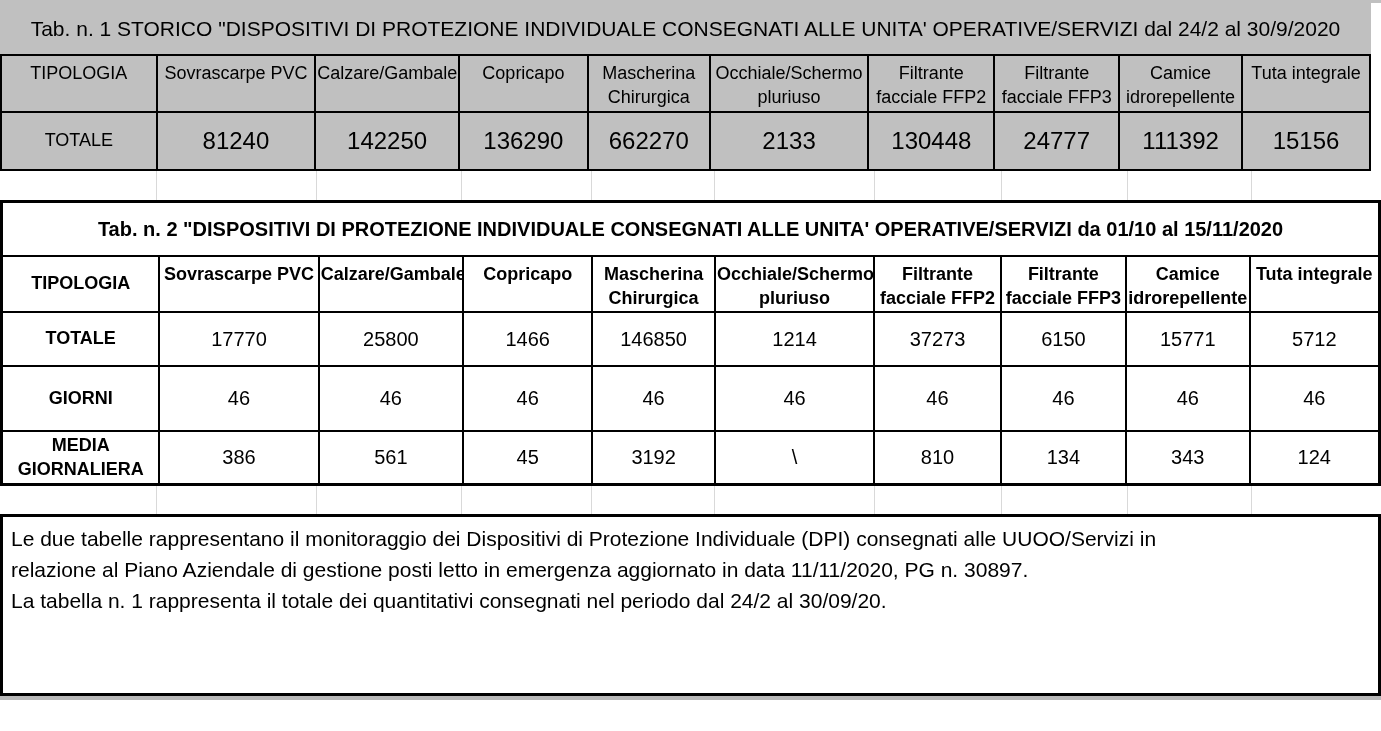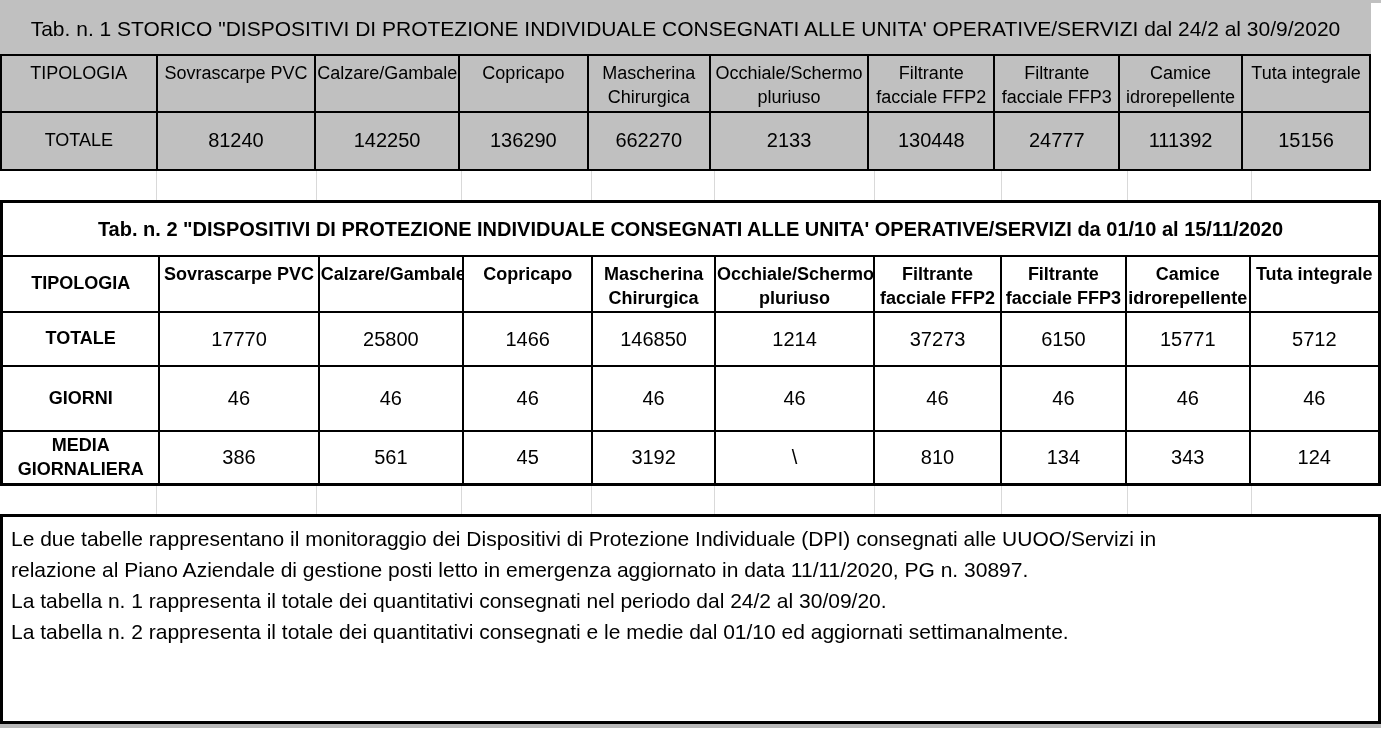--- a/index.html
+++ b/index.html
@@ -45,21 +45,21 @@
   .hdr td {
     height: 54px;
     vertical-align: top;
     padding-top: 5px;
     font-size: 18px;
     line-height: 1.35;
   }
   .t1 .datarow td {
     height: 58px;
     vertical-align: middle;
-    font-size: 20px;
+    font-size: 24px;
   }
   .t1 .datarow td.lbl {
     font-size: 18px;
   }
   
   .gap-row {
     display: grid;
     grid-template-columns: 11.37% 11.59% 10.50% 9.41% 8.91% 11.59% 9.20% 9.12% 8.98% 9.34%;
     width: 100%;
     background: #ffffff;
@@ -106,21 +106,21 @@
     font-size: 18px;
     font-weight: bold;
     line-height: 1.3;
   }
   .t2 .r-totale td { height: 54px; }
   .t2 .r-giorni td { height: 65px; }
   .t2 .r-media td  { height: 52px; }
   
   .notes {
     width: 100%;
-    height: 210px;
+    height: 182px;
     box-sizing: border-box;
     border: 3px solid #000000;
     padding: 6px 10px 0 8px;
     background: #ffffff;
   }
   .notes .line {
     font-size: 21px;
     line-height: 31px;
     white-space: nowrap;
     overflow: hidden;
@@ -271,16 +271,15 @@
     <div class="gcell"></div>
     <div class="gcell"></div>
     <div class="gcell"></div>
     <div class="gcell"></div>
 </div>
 
 <div class="notes">
   <div class="line">Le due tabelle rappresentano il monitoraggio dei Dispositivi di Protezione Individuale (DPI) consegnati alle UUOO/Servizi in</div>
   <div class="line">relazione al Piano Aziendale di gestione posti letto in emergenza aggiornato in data 11/11/2020, PG n. 30897.</div>
   <div class="line">La tabella n. 1 rappresenta il totale dei quantitativi consegnati nel periodo dal 24/2 al 30/09/20.</div>
-  <div class="line">La tabella n. 2 rappresenta il totale dei quantitativi consegnati e le medie dal 01/10 ed aggiornati settimanalmente.</div>
 </div>
 
 <div class="bottom-strip"></div>
 
 </body></html>

